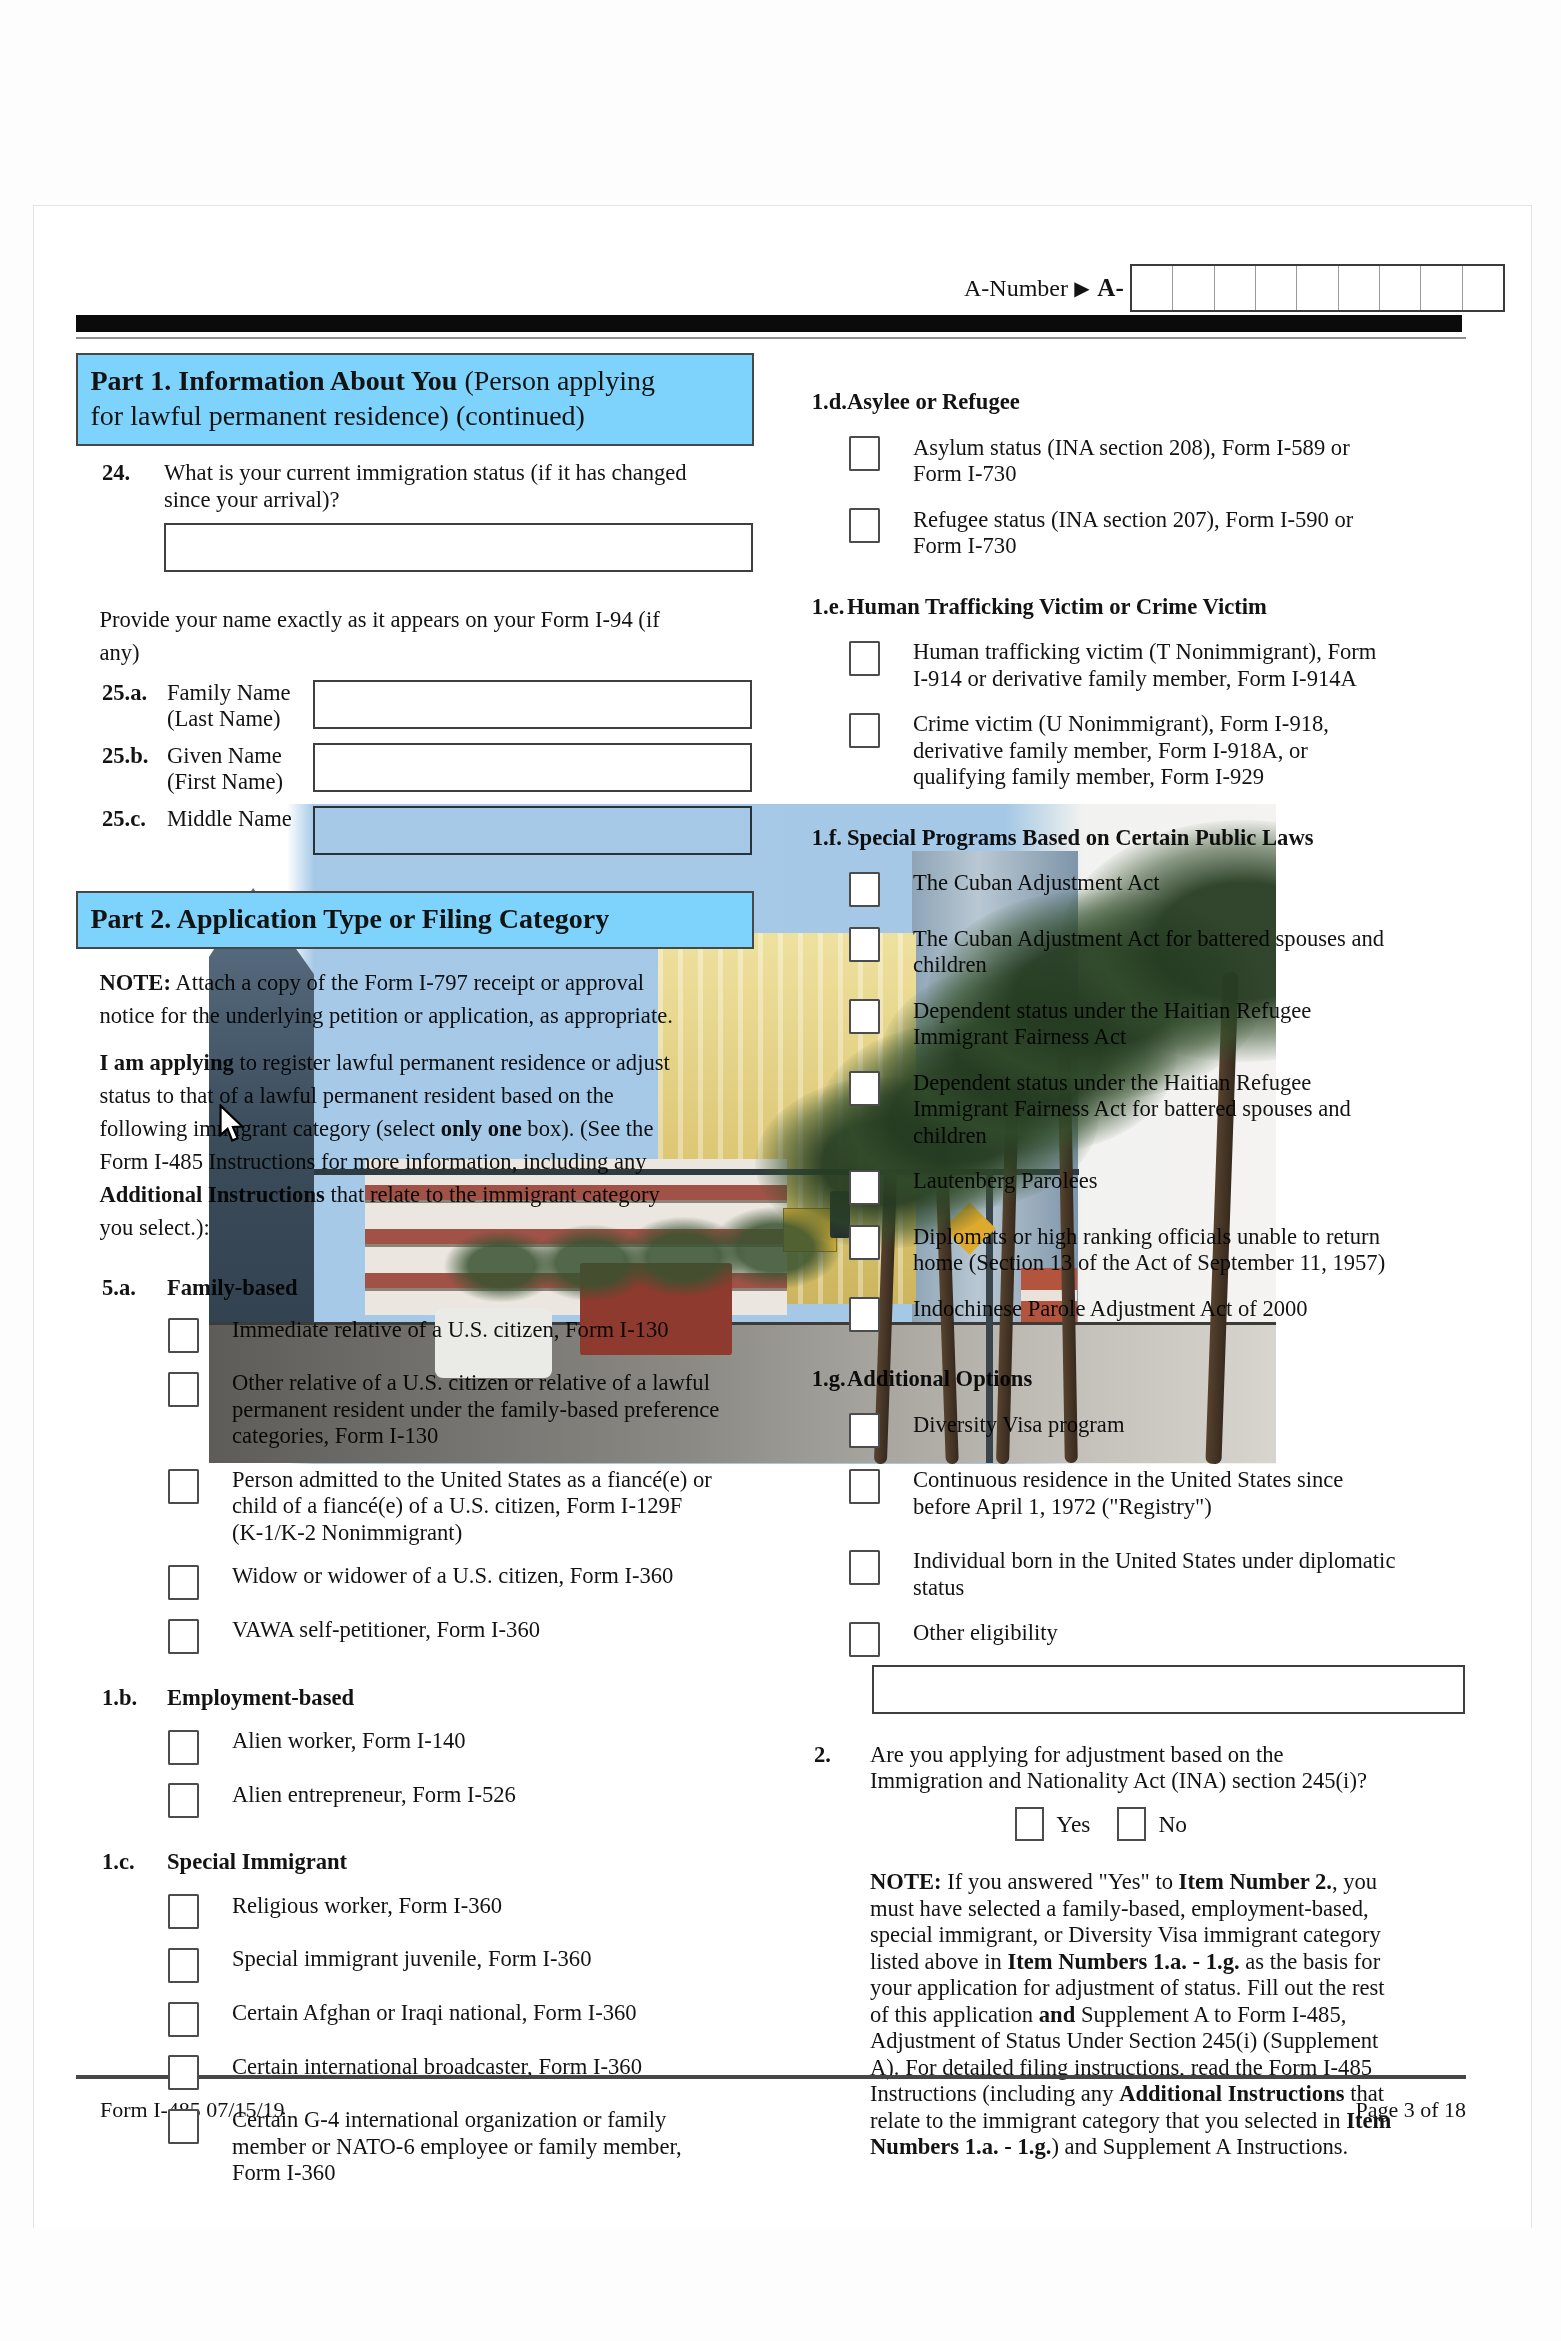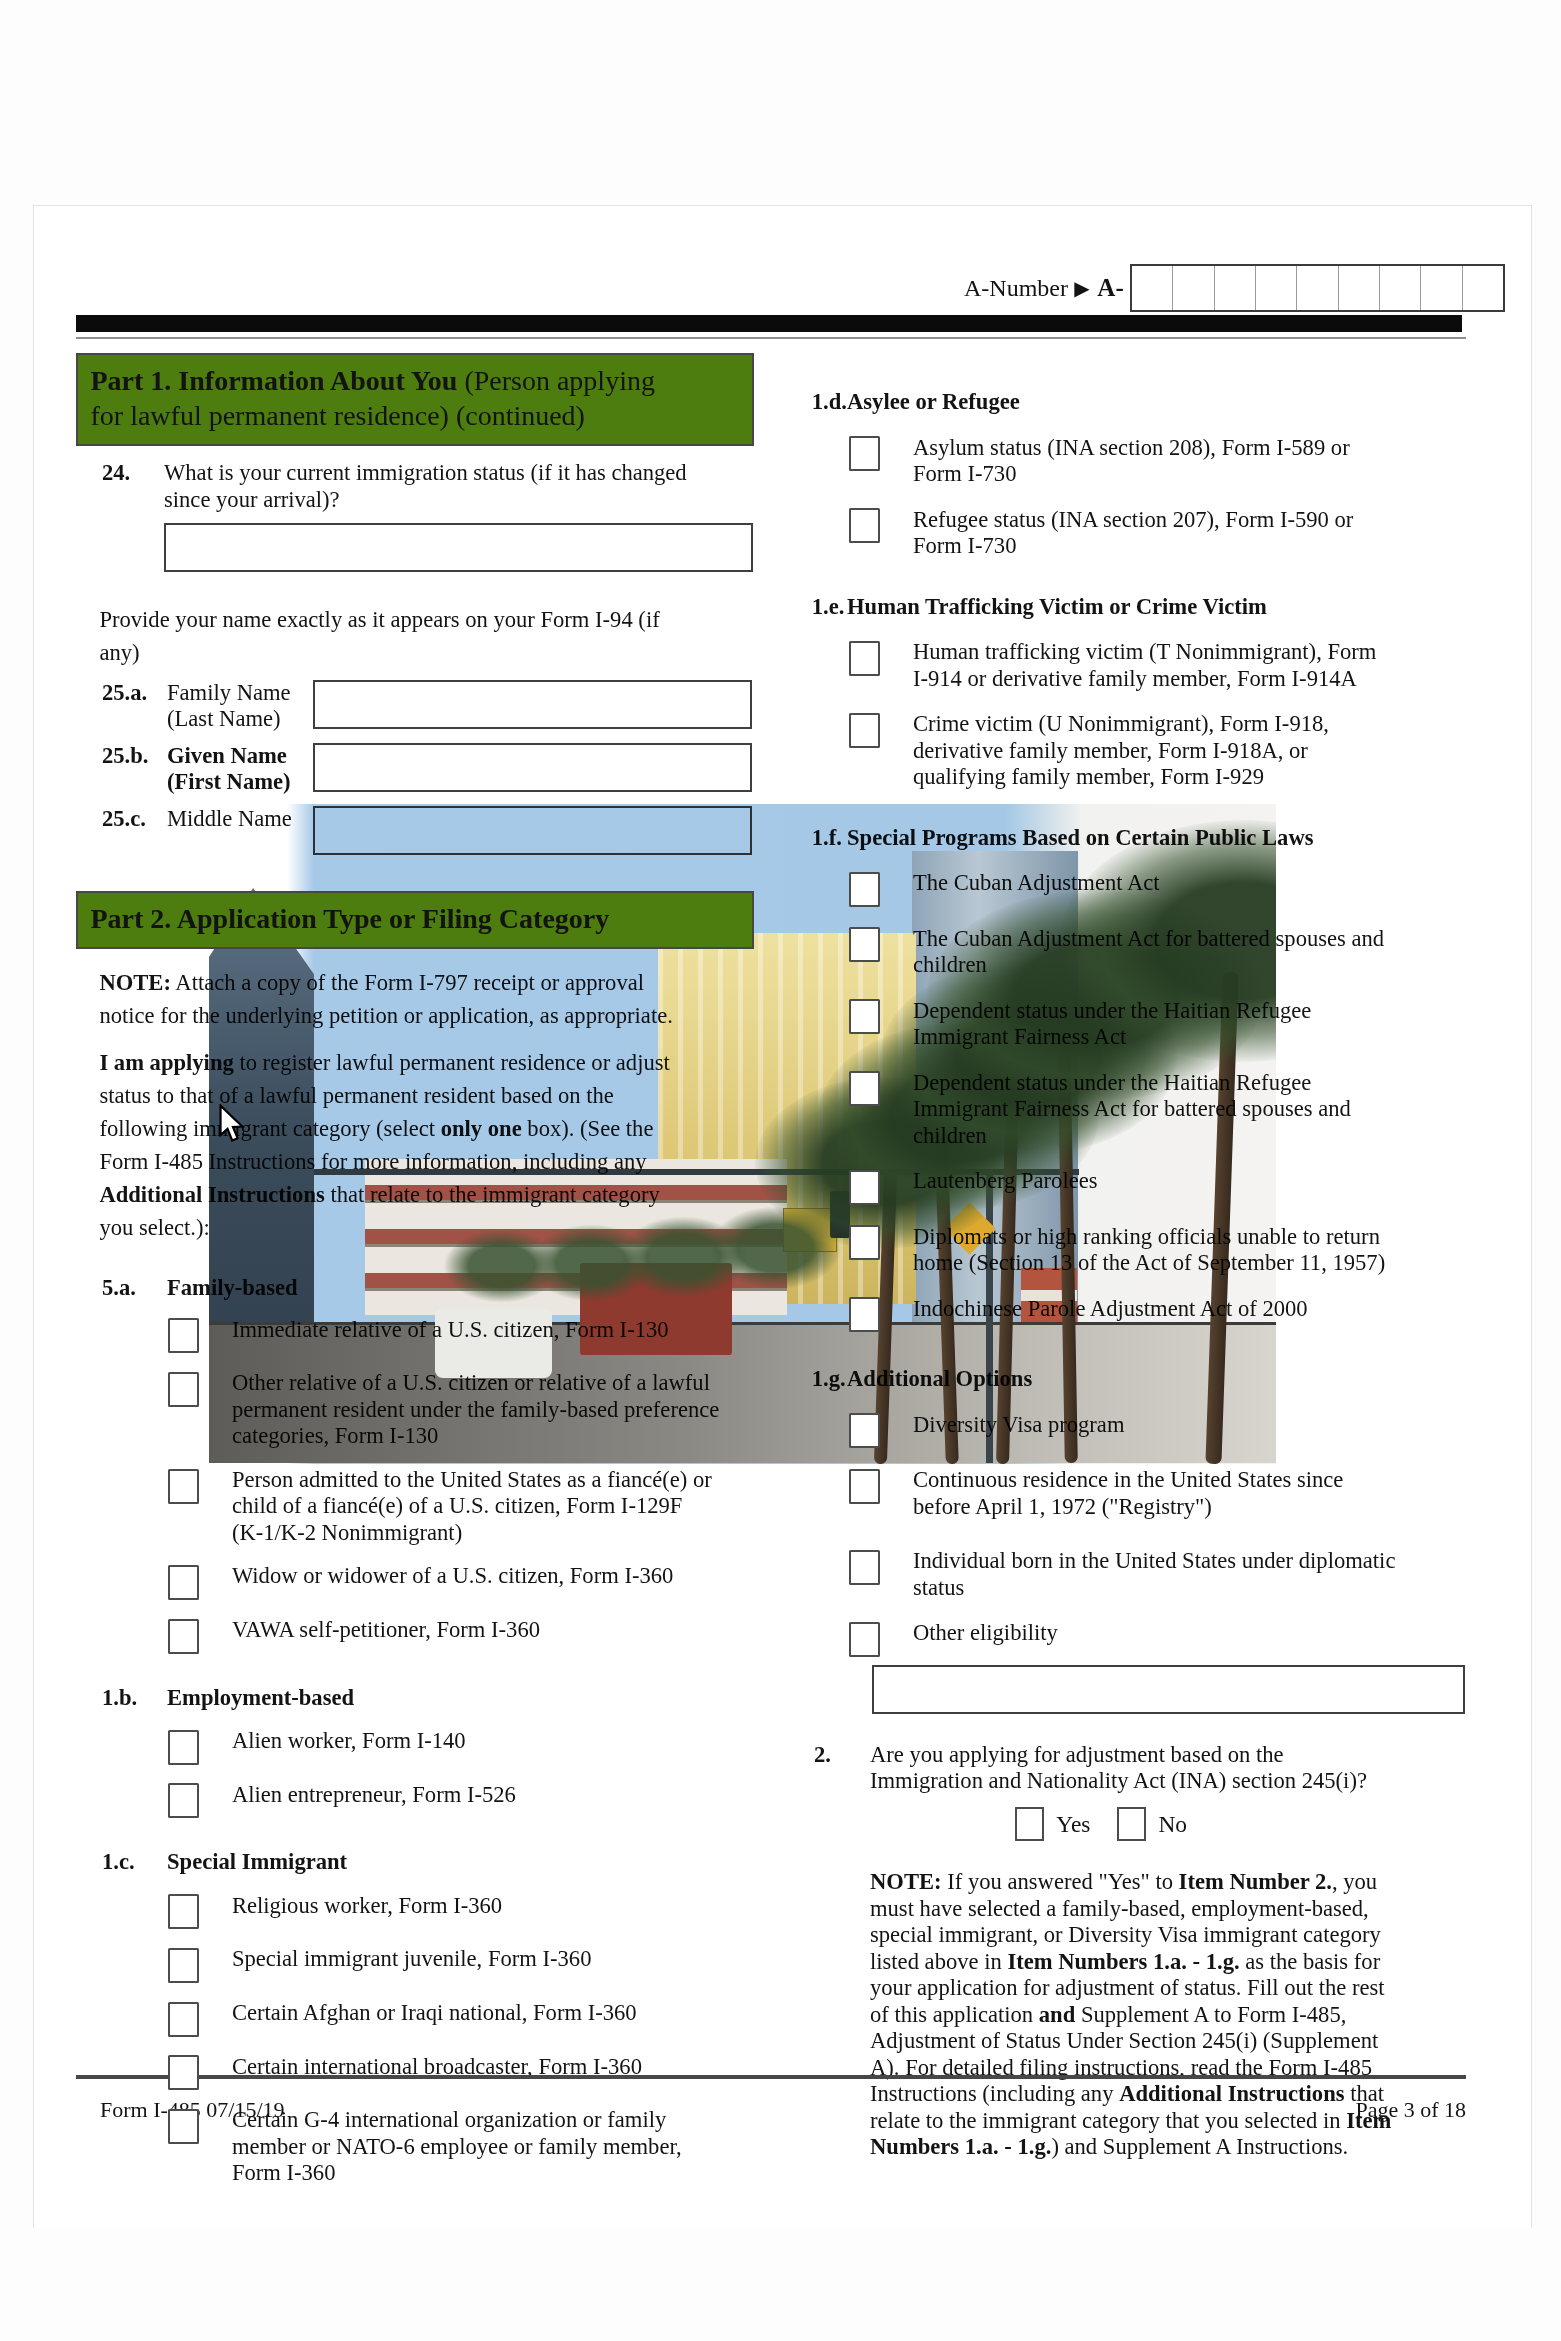--- a/index.html
+++ b/index.html
@@ -13,21 +13,21 @@
   .anum-arrow{font-size:20px;margin:0 7.8px 0 6.2px;}
   .anum-prefix{font-size:25px;font-weight:bold;margin-right:6.2px;}
   .anum-grid{display:flex;width:371px;height:44px;border:2.3px solid #3b3b3b;background:#fff;}
   .anum-cell{flex:1;border-left:1.6px solid #9a9a9a;}
   .anum-cell:first-child{border-left:none;}
   .topbar{position:absolute;left:76px;top:315px;width:1386px;height:17px;background:#0b0b0b;z-index:2;}
   .topbar-line{position:absolute;left:76px;top:337px;width:1390px;height:2.3px;background:#8f8f8f;z-index:2;}
   
   .col-left{position:absolute;left:76px;top:353px;width:678px;}
   .col-right{position:absolute;left:804px;top:355px;width:664px;}
-  .part-box{border:2.3px solid #474747;background:#4d7c0f;padding:7.8px 12.5px 11px 12.5px;
+  .part-box{border:2.3px solid #474747;background:#7dd3fc;padding:7.8px 12.5px 11px 12.5px;
             font-size:28px;line-height:1.26;position:relative;z-index:6;}
   .para{font-size:22.6px;line-height:33px;white-space:pre-line;margin-left:23.4px;width:634px;}
   .rpara{font-size:22.6px;line-height:26.5px;white-space:pre-line;margin-left:66px;width:597px;}
   .qblock{position:relative;padding-left:88px;font-size:22.6px;line-height:26.5px;}
   .qnum{position:absolute;left:26px;top:0;font-weight:bold;}
   .qtext{white-space:pre-line;display:block;width:593px;}
   .tfield{border:2.3px solid #3f3f3f;background:#fff;}
   .q24-field{width:585px;height:45px;margin:9.4px 0 0 88px;}
   .nrow{display:flex;margin-top:11px;padding-left:26px;font-size:22.6px;line-height:26px;}
   .nnum{font-weight:bold;width:65px;flex:none;}
@@ -143,21 +143,21 @@
 any)</div>
   <div id="name-rows">
       <div class="nrow">
         <span class="nnum">25.a.</span>
         <span class="nlabel" style="white-space: pre-line;">Family Name
 (Last Name)</span>
         <div class="tfield nbox"></div>
       </div>
       <div class="nrow">
         <span class="nnum">25.b.</span>
-        <span class="nlabel" style="white-space: pre-line; font-weight: bold;">Given Name
+        <span class="nlabel" style="white-space: pre-line;">Given Name
 (First Name)</span>
         <div class="tfield nbox"></div>
       </div>
       <div class="nrow">
         <span class="nnum">25.c.</span>
         <span class="nlabel" style="white-space: pre-line;">Middle Name</span>
         <div class="tfield nbox"></div>
       </div>
     </div>
   <div class="part-box" style="margin-top: 36px; white-space: pre-line;"><b>Part 2.  Application Type or Filing Category</b></div>

